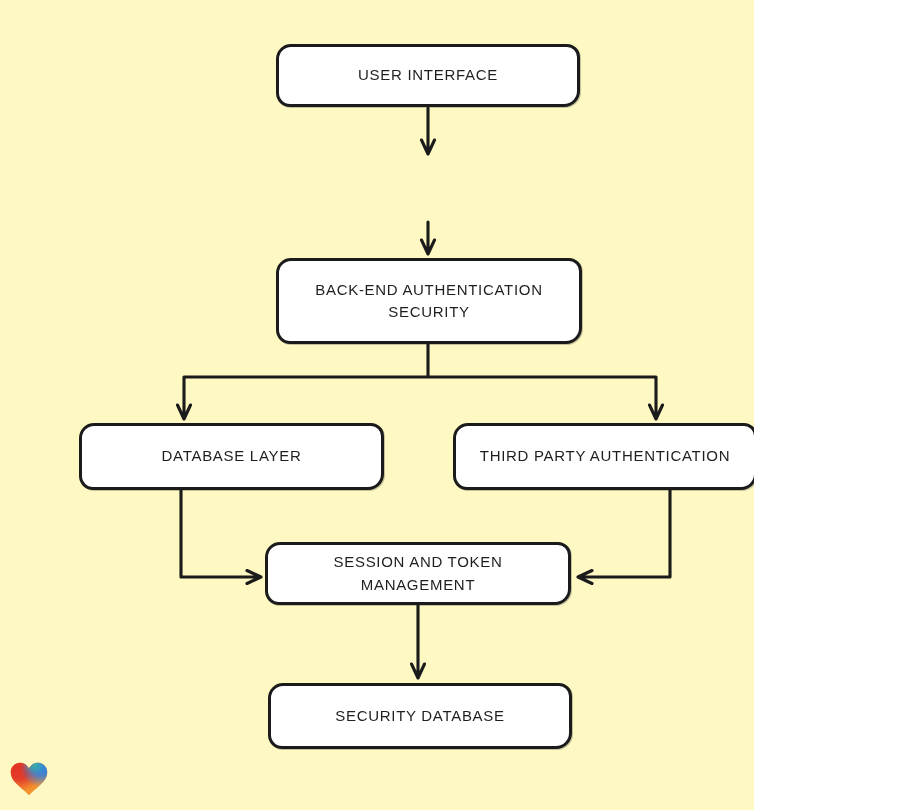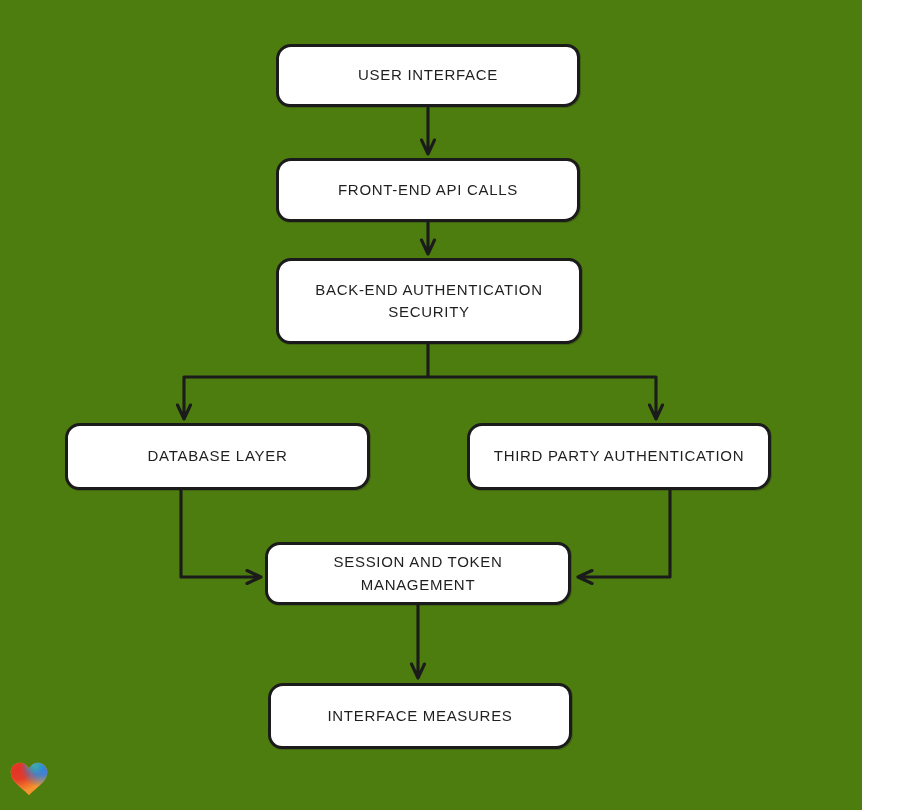--- a/index.html
+++ b/index.html
@@ -1,20 +1,20 @@
 <!DOCTYPE html>
 <html><head>
 <meta charset="utf-8">
 <style>
   html, body { margin: 0; padding: 0; background: #ffffff; }
   .canvas {
     position: relative;
-    width: 862px;
+    width: 754px;
     height: 810px;
-    background: #4d7c0f;
+    background: #fef9c3;
     font-family: "Liberation Sans", sans-serif;
     overflow: hidden;
   }
   .connectors {
     position: absolute;
     left: 0; top: 0;
   }
   .node {
     position: absolute;
     box-sizing: border-box;
@@ -52,44 +52,41 @@
     <path d="M428 344 V377 M184 377 H656 M184 377 V418 M177.5 405 L184 419 L190.5 405 M656 377 V418 M649.5 405 L656 419 L662.5 405"></path>
     <path d="M181 490 V577 H260 M247 570.5 L261 577 L247 583.5"></path>
     <path d="M670 490 V577 H579 M592 570.5 L578 577 L592 583.5"></path>
     <path d="M418 605 V677 M411.5 664 L418 678 L424.5 664"></path>
   </svg>
 
   <div class="node" style="left:276px; top:44px; width:304px; height:63px;">
     <span>USER INTERFACE</span>
   </div>
 
-  <div class="node" style="left:276px; top:158px; width:304px; height:64px;">
-    <span>FRONT-END API CALLS</span>
-  </div>
 
   <div class="node" style="left:276px; top:258px; width:306px; height:86px;">
     <span>BACK-END AUTHENTICATION
 SECURITY</span>
   </div>
 
-  <div class="node" style="left:65px; top:423px; width:305px; height:67px;">
+  <div class="node" style="left:79px; top:423px; width:305px; height:67px;">
     <span>DATABASE LAYER</span>
   </div>
 
-  <div class="node" style="left:467px; top:423px; width:304px; height:67px;align-items:center;">
+  <div class="node" style="left:453px; top:423px; width:304px; height:67px;align-items:center;">
     <span>THIRD PARTY AUTHENTICATION</span>
   </div>
 
   <div class="node" style="left:265px; top:542px; width:306px; height:63px;align-items:center;">
     <span>SESSION AND TOKEN
 MANAGEMENT</span>
   </div>
 
   <div class="node" style="left:268px; top:683px; width:304px; height:66px;">
-    <span>INTERFACE MEASURES</span>
+    <span>SECURITY DATABASE</span>
   </div>
 
   <svg class="logo" viewBox="0 0 32 29">
     <defs>
       <radialGradient id="gRed" cx="20%" cy="20%" r="70%">
         <stop offset="0%" stop-color="#e23327"></stop>
         <stop offset="45%" stop-color="#e23327" stop-opacity="0.9"></stop>
         <stop offset="100%" stop-color="#e23327" stop-opacity="0"></stop>
       </radialGradient>
       <radialGradient id="gBlue" cx="86%" cy="16%" r="60%">

